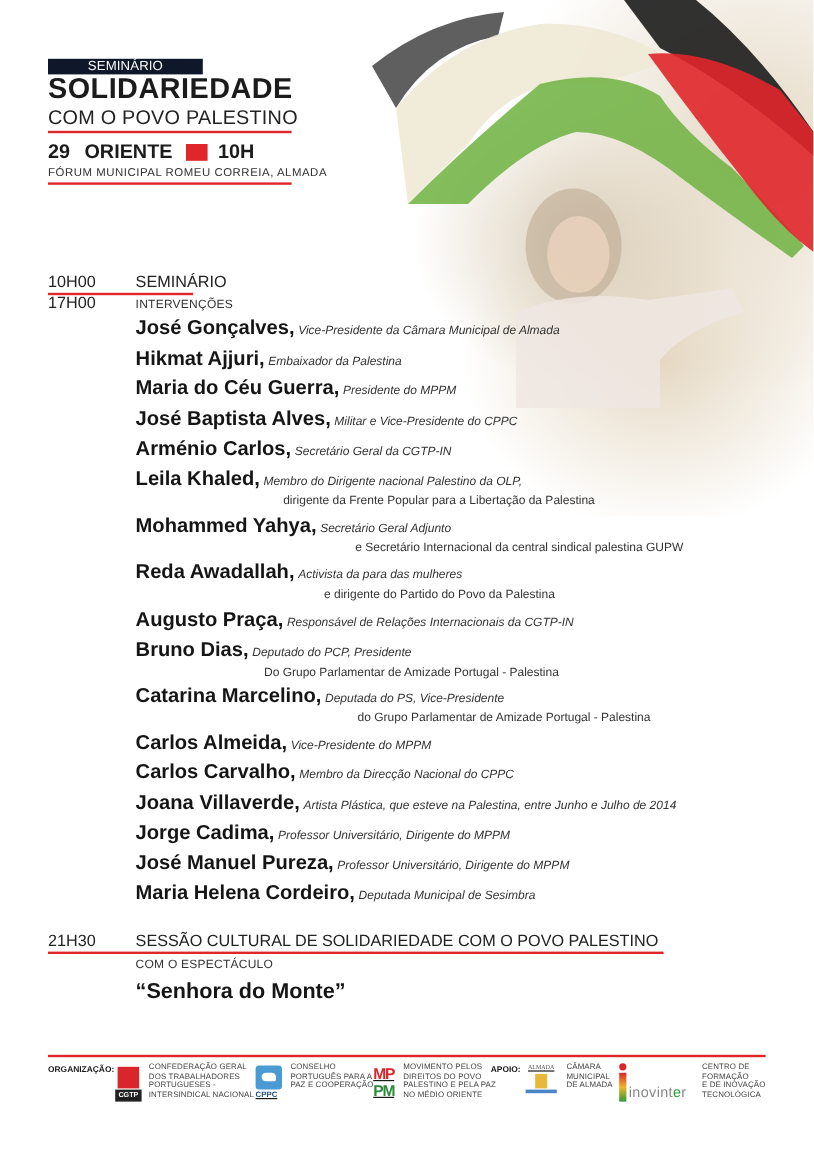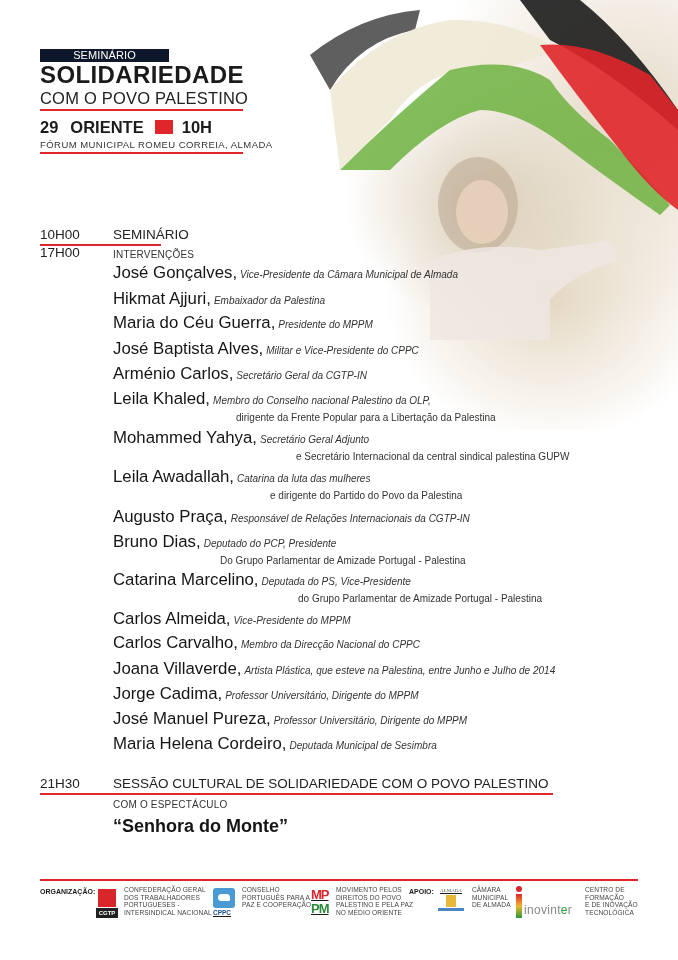--- a/index.html
+++ b/index.html
@@ -45,21 +45,21 @@
   .venue {
     position: absolute; left: 40px; top: 139px; font-size: 9.5px; letter-spacing: 0.45px; color: #333;
   }
   
   .time { position: absolute; left: 40px; font-size: 13.5px; color: #222; }
   .sec { position: absolute; left: 113px; font-size: 13.5px; color: #222; }
   .small-cap { position: absolute; left: 113px; font-size: 10px; color: #333; letter-spacing: 0.2px; }
   .speaker {
     position: absolute; left: 113px; white-space: nowrap; color: #151515;
   }
-  .speaker .nm { font-weight: normal; font-size: 16.8px; }
+  .speaker .nm { font-weight: bold; font-size: 16.8px; }
   .speaker .rl { font-style: italic; font-size: 10px; color: #333; margin-left: 3px; }
   .cont { position: absolute; font-size: 10px; color: #333; white-space: nowrap; }
   .show { position: absolute; left: 113px; top: 816px; font-weight: bold; font-size: 18px; color: #151515; text-align: center; }
   
   .foot-rule { position: absolute; left: 40px; top: 879px; width: 598px; height: 2px; background: #e0262b; }
   .flabel { position: absolute; font-weight: bold; font-size: 7px; color: #1a1a1a; top: 888px; }
   .ftext { position: absolute; font-size: 6.6px; line-height: 7.6px; color: #444; top: 886px; letter-spacing: 0.1px; }
   .logo { position: absolute; text-decoration: underline; }
 </style>
 </head>
@@ -103,25 +103,25 @@
 <div class="rule" style="left:40px; top:244px; width:121px; height:1.5px;"></div>
 <div class="time" style="top:245px">17H00</div>
 <div class="small-cap" style="top:249px">INTERVENÇÕES</div>
 
 <div>
   <div class="speaker" style="top:263px"><span class="nm">José Gonçalves,</span><span class="rl">Vice-Presidente da Câmara Municipal de Almada</span></div>
   <div class="speaker" style="top:289px"><span class="nm">Hikmat Ajjuri,</span><span class="rl">Embaixador da Palestina</span></div>
   <div class="speaker" style="top:313px"><span class="nm">Maria do Céu Guerra,</span><span class="rl">Presidente do MPPM</span></div>
   <div class="speaker" style="top:339px"><span class="nm">José Baptista Alves,</span><span class="rl">Militar e Vice-Presidente do CPPC</span></div>
   <div class="speaker" style="top:364px"><span class="nm">Arménio Carlos,</span><span class="rl">Secretário Geral da CGTP-IN</span></div>
-  <div class="speaker" style="top:389px"><span class="nm">Leila Khaled,</span><span class="rl">Membro do Conselho nacional Palestino da OLP,</span></div>
+  <div class="speaker" style="top:389px"><span class="nm">Leila Khaled,</span><span class="rl">Membro do Dirigente nacional Palestino da OLP,</span></div>
   <div class="cont" style="left:236px; top:412px">dirigente da Frente Popular para a Libertação da Palestina</div>
   <div class="speaker" style="top:428px"><span class="nm">Mohammed Yahya,</span><span class="rl">Secretário Geral Adjunto</span></div>
   <div class="cont" style="left:296px; top:451px">e Secretário Internacional da central sindical palestina GUPW</div>
-  <div class="speaker" style="top:467px"><span class="nm">Leila Awadallah,</span><span class="rl">Catarina da luta das mulheres</span></div>
+  <div class="speaker" style="top:467px"><span class="nm">Reda Awadallah,</span><span class="rl">Activista da para das mulheres</span></div>
   <div class="cont" style="left:270px; top:490px">e dirigente do Partido do Povo da Palestina</div>
   <div class="speaker" style="top:507px"><span class="nm">Augusto Praça,</span><span class="rl">Responsável de Relações Internacionais da CGTP-IN</span></div>
   <div class="speaker" style="top:532px"><span class="nm">Bruno Dias,</span><span class="rl">Deputado do PCP, Presidente</span></div>
   <div class="cont" style="left:220px; top:555px">Do Grupo Parlamentar de Amizade Portugal - Palestina</div>
   <div class="speaker" style="top:570px"><span class="nm">Catarina Marcelino,</span><span class="rl">Deputada do PS, Vice-Presidente</span></div>
   <div class="cont" style="left:298px; top:593px">do Grupo Parlamentar de Amizade Portugal - Palestina</div>
   <div class="speaker" style="top:609px"><span class="nm">Carlos Almeida,</span><span class="rl">Vice-Presidente do MPPM</span></div>
   <div class="speaker" style="top:633px"><span class="nm">Carlos Carvalho,</span><span class="rl">Membro da Direcção Nacional do CPPC</span></div>
   <div class="speaker" style="top:659px"><span class="nm">Joana Villaverde,</span><span class="rl">Artista Plástica, que esteve na Palestina, entre Junho e Julho de 2014</span></div>
   <div class="speaker" style="top:684px"><span class="nm">Jorge Cadima,</span><span class="rl">Professor Universitário, Dirigente do MPPM</span></div>

